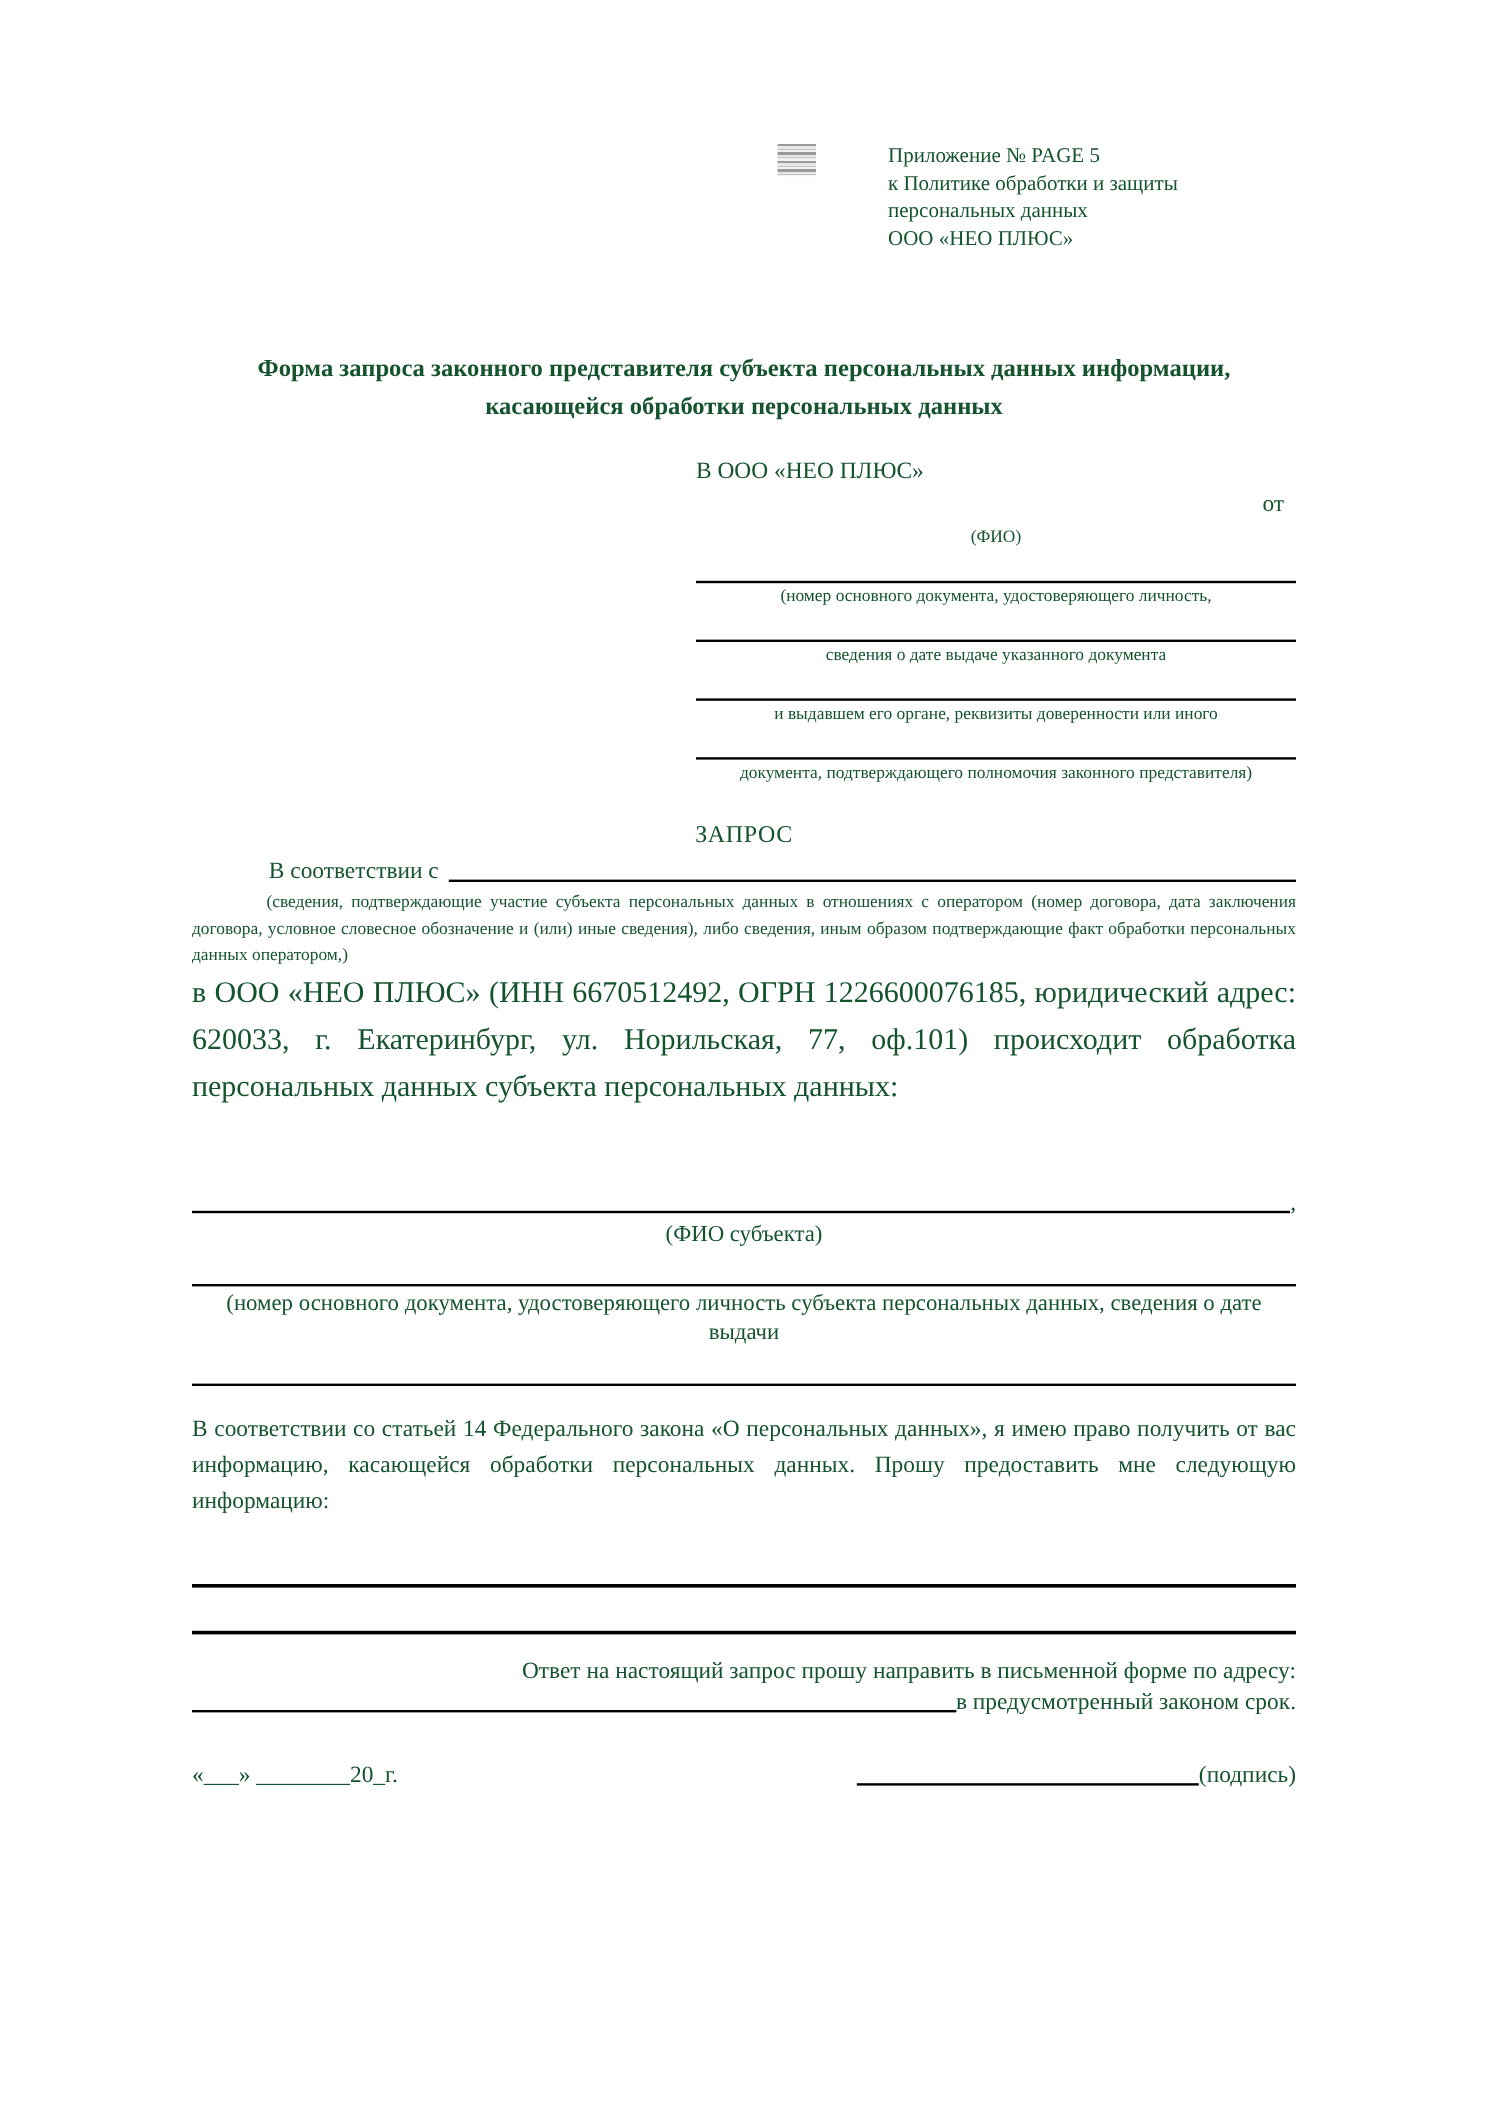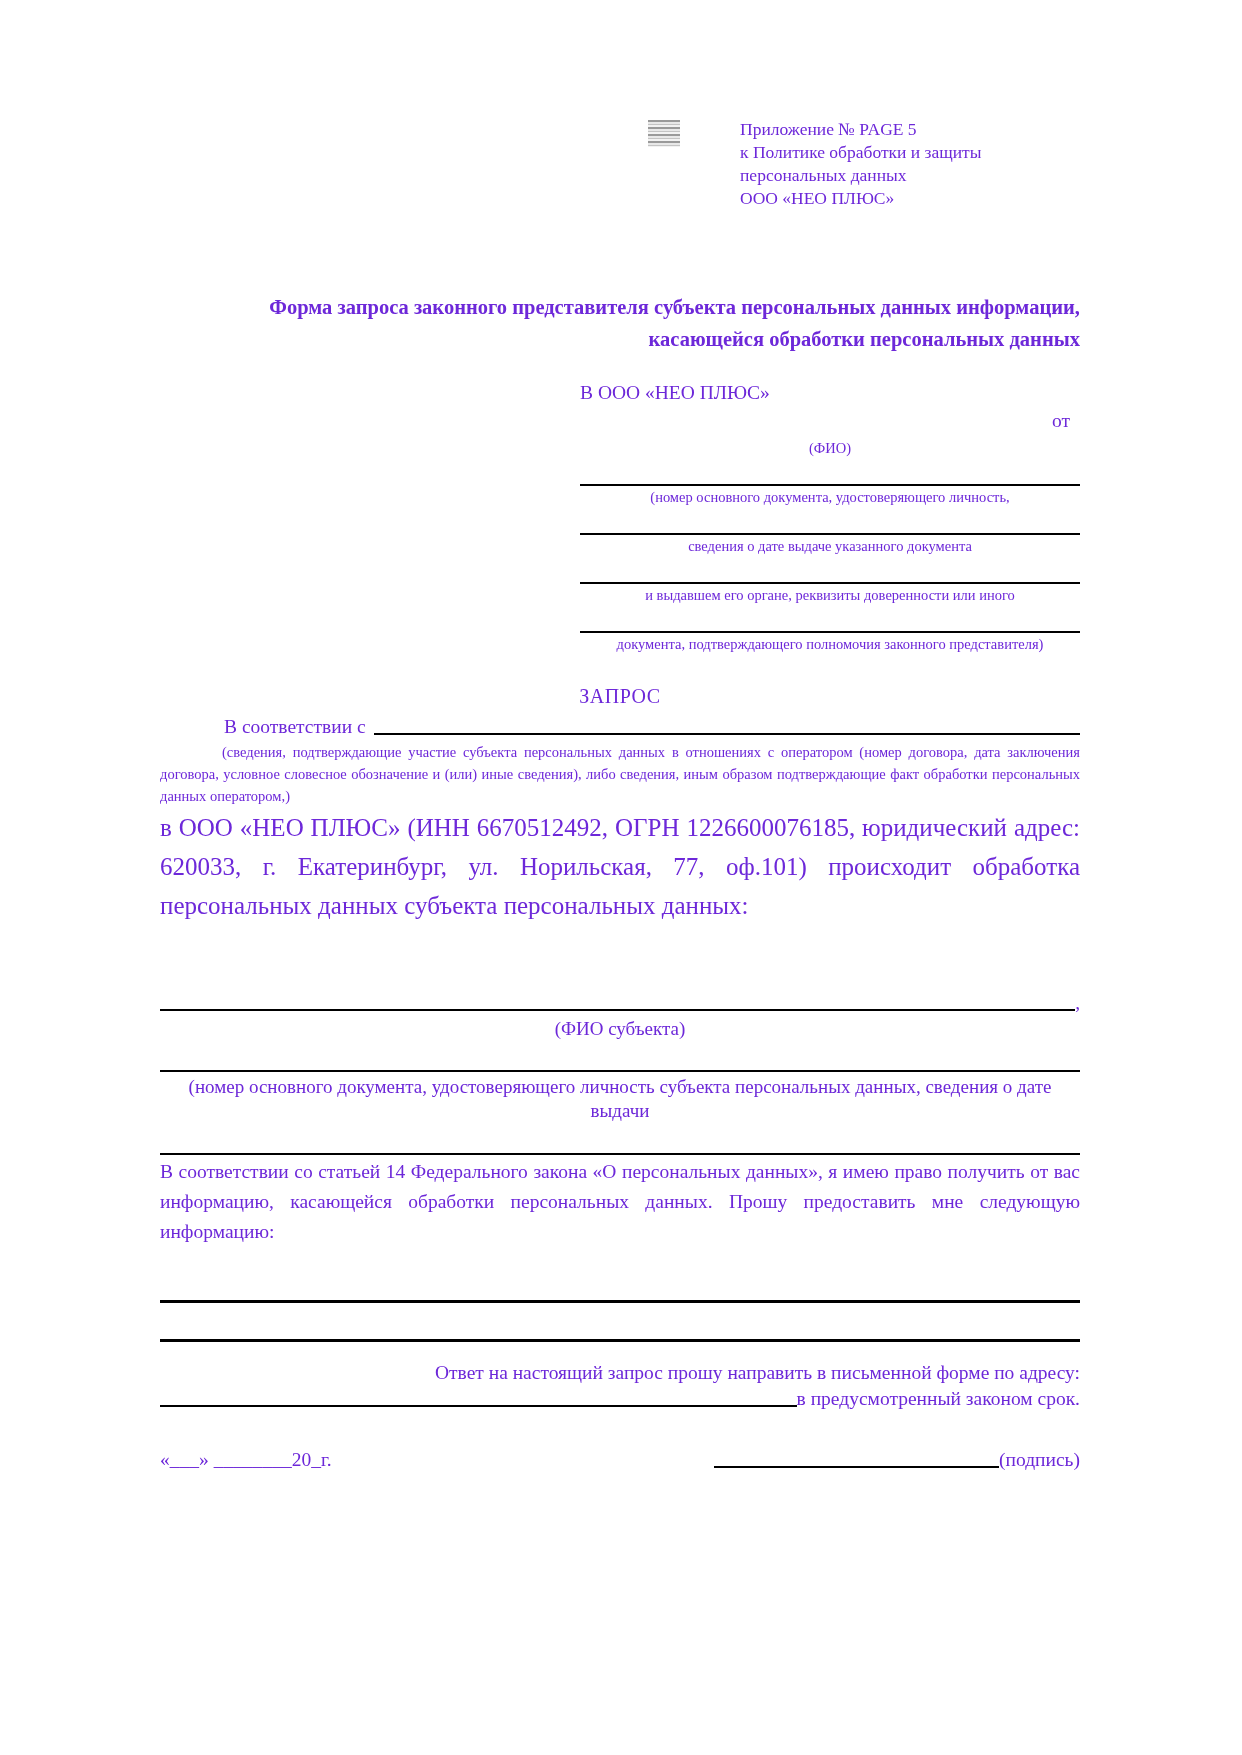--- a/index.html
+++ b/index.html
@@ -2,39 +2,39 @@
 <html lang="ru"><head>
 <meta charset="utf-8">
 <style>
   html,body{margin:0;padding:0;background:#ffffff;}
   .page{
     position:relative;
     width:1242px;height:1755px;
     margin:0 auto;
     background:#ffffff;
     font-family:"Liberation Serif","DejaVu Serif",serif;
-    color:#6d28d9;
+    color:#14532d;
     box-sizing:border-box;
     padding:118px 162px 0 160px;
     overflow:hidden;
   }
   .content{position:relative;width:920px;}
 
   
   .header-zone{position:relative;min-height:110px;}
   .obj-icon{
     position:absolute;left:488px;top:2px;
     width:32px;height:27px;
     background:repeating-linear-gradient(180deg,#9a9a9a 0 2px,#e8e8e8 2px 4px,#c4c4c4 4px 5px,#f2f2f2 5px 7px);
   }
   .requisites{margin-left:580px;font-size:17.5px;line-height:1.32;}
 
   .doc-title{
     margin-top:64px;
-    text-align:right;
+    text-align:center;
     font-weight:bold;
     font-size:20.5px;
     line-height:1.55;
   }
 
   
   .addressee{margin-top:26px;margin-left:420px;width:500px;font-size:19.5px;}
   .from-row{display:flex;align-items:flex-end;margin-top:6px;flex-direction:column;}
   .from-row .label{flex:0 0 auto;padding-right:10px;}
   .fill{border-bottom:2px solid #000;}
@@ -50,21 +50,21 @@
 
   .fine-print{font-size:14.5px;line-height:1.5;text-align:justify;text-indent:62px;margin-top:4px;}
   .body-par{font-size:25px;line-height:1.55;text-align:justify;margin-top:2px;}
 
   .subject-line{display:flex;align-items:flex-end;margin-top:66px;font-size:19.5px;}
   .subject-line .fill{flex:1;margin-bottom:3px;}
   .subject-line .comma{flex:0 0 auto;}
   .plain-line{border-bottom:2px solid #000;margin-top:30px;}
   .cap-wide{font-size:19px;text-align:center;line-height:1.25;margin-top:3px;}
 
-  .law-par{font-size:19.5px;line-height:1.55;text-align:justify;margin-top:2px;}
+  .law-par{font-size:19.5px;line-height:1.55;text-align:justify;margin-top:22px;}
 
   .blank-line-1{border-bottom:3px solid #000;margin-top:52px;}
   .blank-line-2{border-bottom:3px solid #000;margin-top:36px;}
 
   .reply-1{font-size:19.5px;text-align:right;margin-top:20px;}
   .reply-2{display:flex;align-items:flex-end;font-size:19.5px;margin-top:4px;}
   .reply-2 .fill{flex:1;margin-bottom:3px;}
   .reply-2 .suffix{flex:0 0 auto;white-space:nowrap;text-align:right;}
 
   .footer-row{display:flex;justify-content:space-between;align-items:flex-end;margin-top:39px;font-size:19.5px;}

